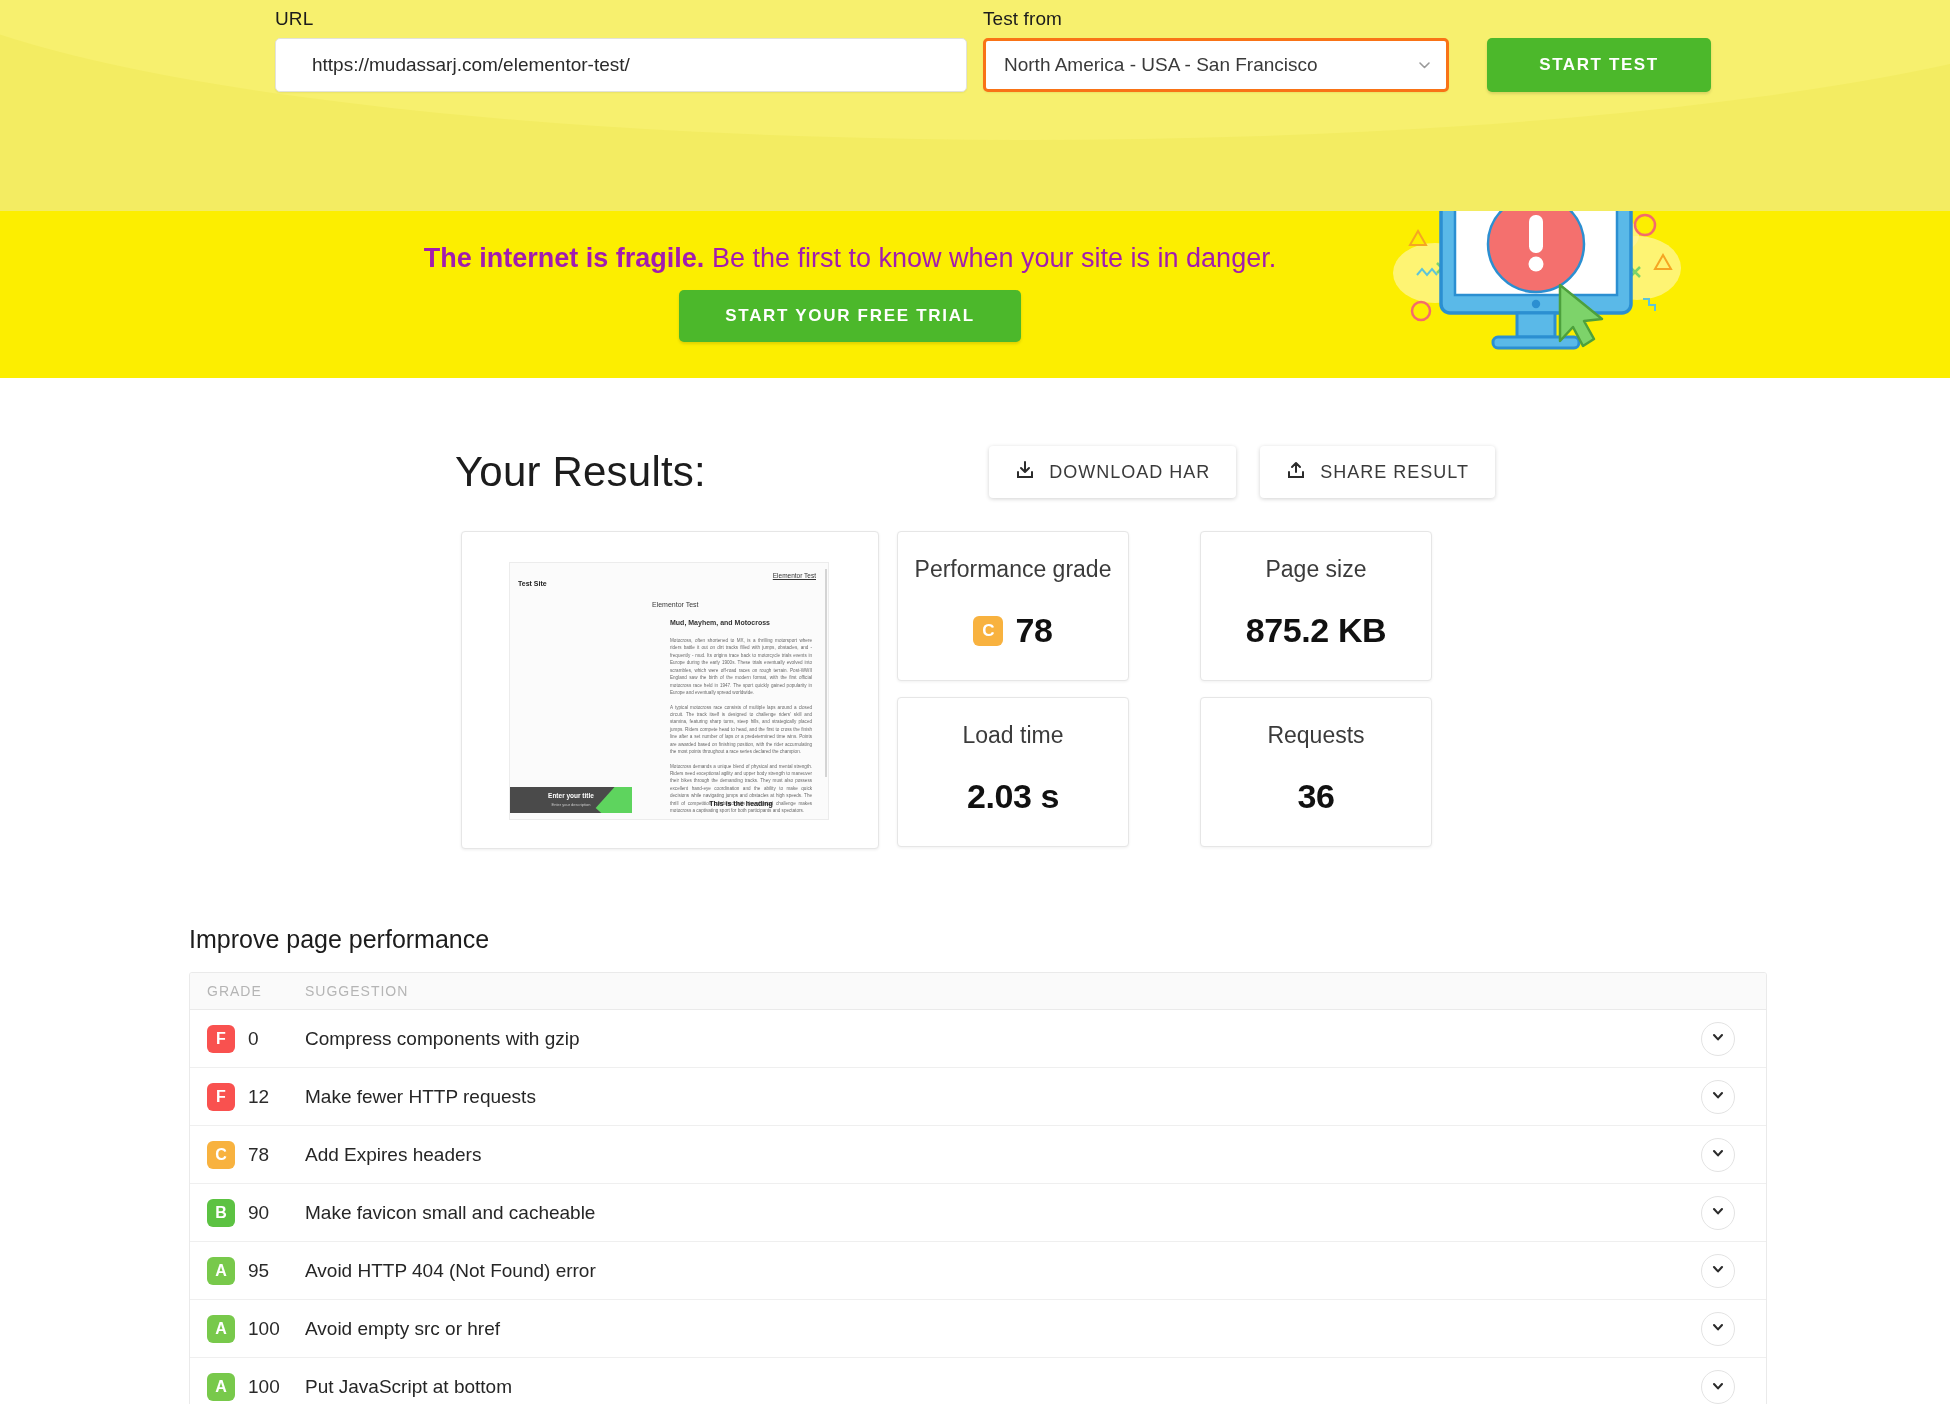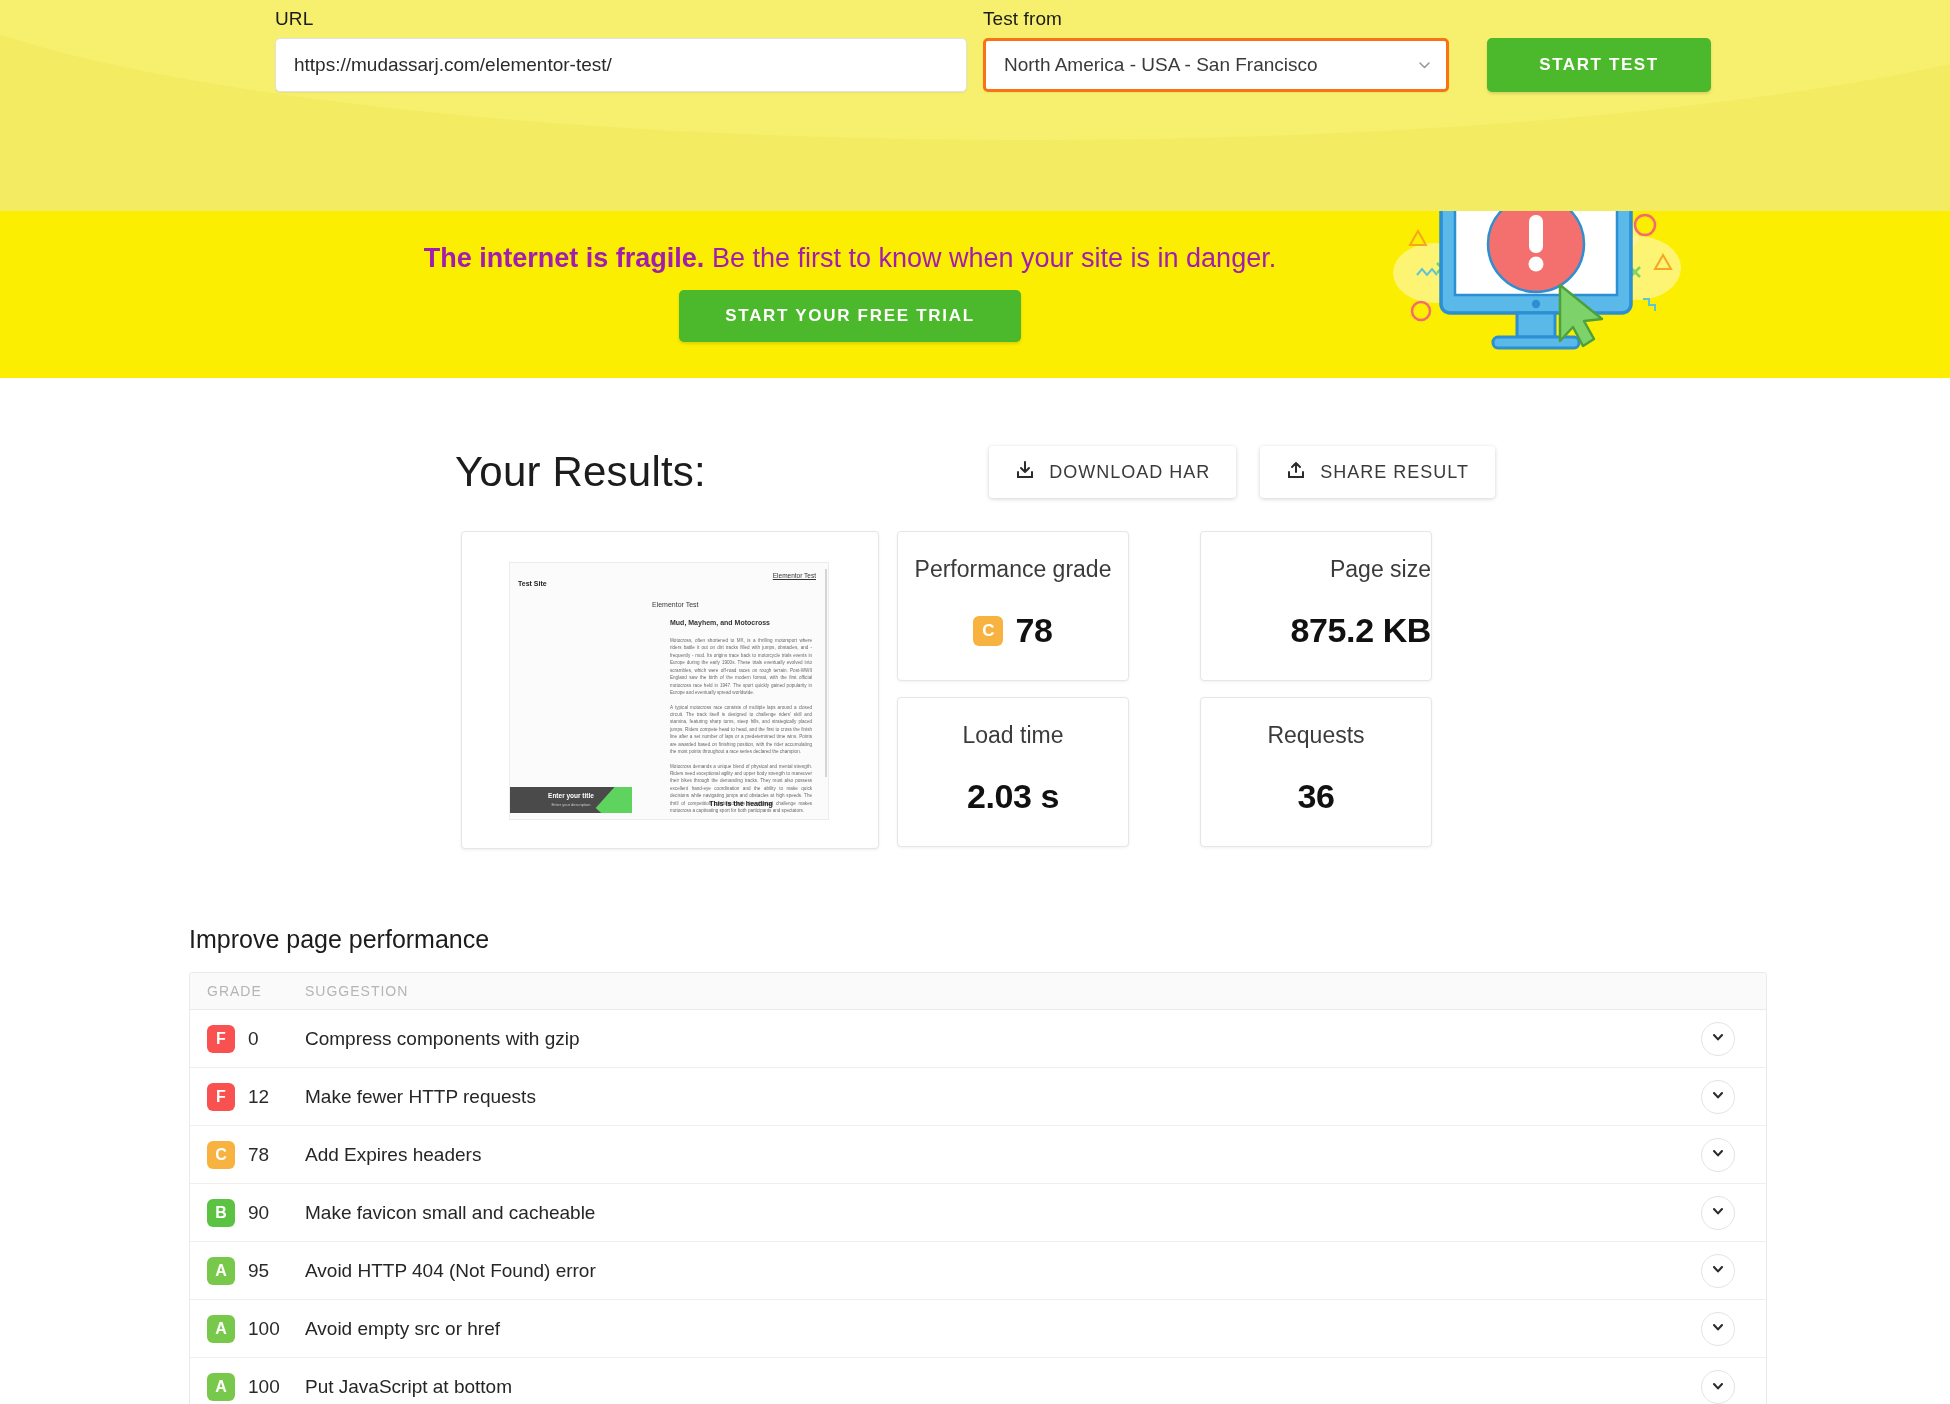--- a/index.html
+++ b/index.html
@@ -30,21 +30,21 @@
   }
   .field { display: flex; flex-direction: column; }
   .field-label {
     font-size: 19px; color: #1c1c1c; margin-bottom: 8px;
     letter-spacing: .1px;
   }
   .url-input {
     width: 692px; height: 54px;
     background: #ffffff; border: 1px solid #e2e2dc; border-radius: 5px;
     font-size: 19px; color: #2b2b2b;
-    padding: 0 18px; outline: none;
+    padding: 0 36px; outline: none;
     font-family: "Liberation Sans", sans-serif;
     box-shadow: 0 1px 2px rgba(0,0,0,.06);
   }
   .select-wrap { position: relative; }
   .loc-select {
     width: 466px; height: 54px;
     background: #ffffff; border: 3px solid #f97316; border-radius: 5px;
     font-size: 19px; color: #3a3a3a;
     padding: 0 46px 0 18px;
     display: flex; align-items: center;
@@ -181,21 +181,21 @@
   .metric {
     position: absolute;
     width: 232px; height: 150px;
     background: #ffffff; border: 1px solid #e6e6e6; border-radius: 4px;
     box-shadow: 0 1px 3px rgba(0,0,0,.06);
     display: flex; flex-direction: column; align-items: center;
     padding-top: 24px;
     gap: 16px;
   }
   .m1 { left: 436px; top: 0; }
-  .m2 { left: 739px; top: 0; align-items: flex-end; }
+  .m2 { left: 739px; top: 0; }
   .m3 { left: 436px; top: 166px; }
   .m4 { left: 739px; top: 166px; }
   .metric-label { font-size: 23px; color: #3b3b3b; }
   .metric-value-row {
     margin-top: 12px; display: flex; align-items: center; gap: 12px;
   }
   .metric-value { font-size: 34px; font-weight: bold; color: #111; letter-spacing: -.4px; }
   .grade-chip {
     width: 30px; height: 30px; border-radius: 6px;
     display: flex; align-items: center; justify-content: center;

